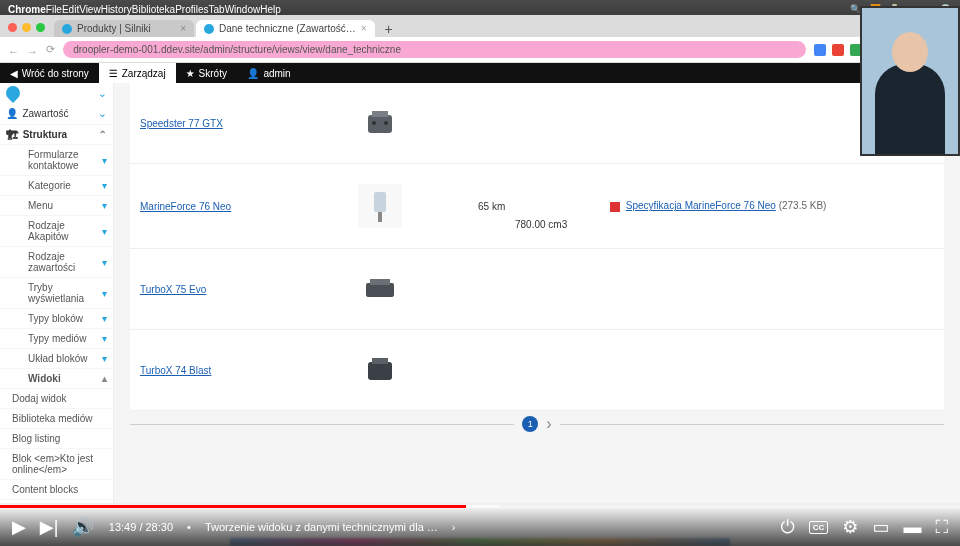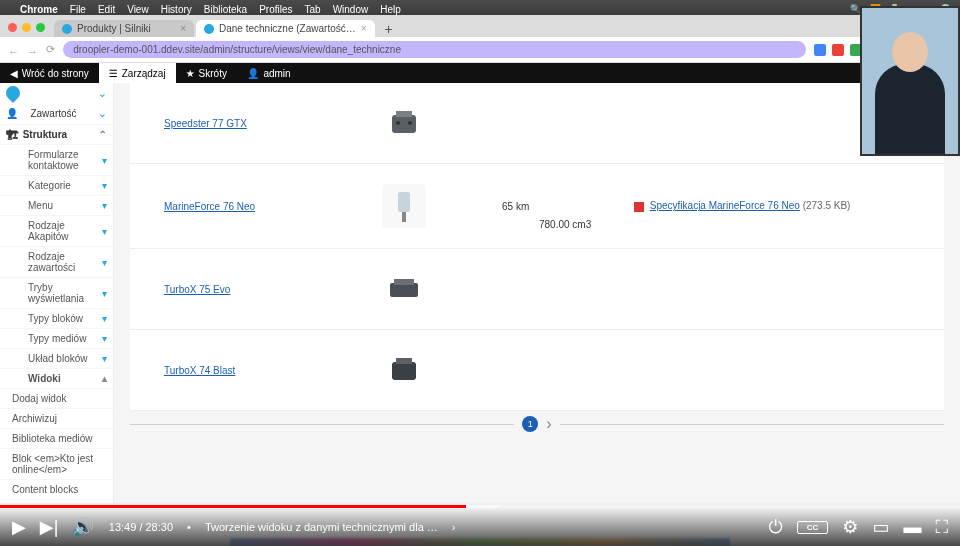--- a/index.html
+++ b/index.html
@@ -1,36 +1,36 @@
 <!DOCTYPE html>
 <html><head>
 <meta charset="utf-8">
 <style>
   * { box-sizing: border-box; margin: 0; padding: 0; }
   html, body { width: 960px; height: 546px; overflow: hidden; font-family: -apple-system, Helvetica, Arial, sans-serif; background: #f0f0f0; }
   
   
-  .mac-menu { height: 18px; background: linear-gradient(#4a4a4a,#3a3a3a); display: flex; align-items: center; padding: 8px 8px; color: #fff; font-size: 10px; gap: 12px; }
+  .mac-menu { height: 18px; background: linear-gradient(#4a4a4a,#3a3a3a); display: flex; align-items: center; padding: 8px 8px; color: #fff; font-size: 10px; }
   .mac-menu .apple { font-size: 11px; }
   .mac-right { margin-left: auto; display: flex; gap: 8px; opacity: .85; }
   .mac-right span { font-size: 9px; }
   
   
   .traffic { display: flex; gap: 5px; padding: 5px 8px; align-items: center; background: #dcdcdc; }
   .dot { width: 9px; height: 9px; border-radius: 50%; }
   .dot.r { background: #ff5f57; } .dot.y { background: #febc2e; } .dot.g { background: #28c840; }
   .tabs-row { background: #dcdcdc; display: flex; align-items: flex-end; height: 22px; padding-left: 54px; margin-top: -22px; }
   .tab { background: #fff; border-radius: 6px 6px 0 0; padding: 3px 8px; font-size: 10px; color: #444; display: flex; align-items: center; gap: 5px; margin-right: 2px; min-width: 140px; }
   .tab.inactive { background: #c9c9c9; }
   .tab .close { margin-left: auto; opacity: .5; }
   .tab .fav { width: 10px; height: 10px; background: #29a7df; border-radius: 50%; display: inline-block; }
   .newtab { font-size: 14px; padding: 0 8px; color: #555; }
   .url-row { background: #fff; border-bottom: 1px solid #ddd; display: flex; align-items: center; height: 26px; padding: 0 8px; gap: 8px; font-size: 11px; color: #555; }
   .url-row .icn { opacity: .6; }
-  .url-input { flex: 1; background: #c4b5fd; border-radius: 12px; padding: 3px 10px; font-size: 10px; color: #555; }
+  .url-input { flex: 1; background: #f9a8d4; border-radius: 12px; padding: 3px 10px; font-size: 10px; color: #555; }
   .ext-icons { display: flex; gap: 6px; }
   .ext-icons span { width: 12px; height: 12px; display: inline-block; border-radius: 2px; }
   
   
   .admin-bar { background: #111; color: #fff; display: flex; align-items: center; height: 20px; font-size: 10px; }
   .admin-bar .item { padding: 0 10px; display: flex; align-items: center; gap: 4px; height: 100%; }
   .admin-bar .item.active { background: #fff; color: #000; }
   
   
   .layout { display: flex; height: 420px; background: #fff; }
@@ -42,21 +42,21 @@
   .sb-section.p { padding-left: 28px; color: #555; }
   .sb-section.pp { padding-left: 12px; color: #555; }
   .sb-section .chev { margin-left: auto; font-size: 10px; color: #29a7df; }
   .sb-section.bold { font-weight: 600; }
   .sb-section .chev.grey { color: #888; }
   
   .main { flex: 1; background: #f5f5f5; padding: 0 16px; overflow: hidden; }
   .content-table { background: #fff; }
   .row { display: flex; align-items: center; padding: 18px 10px; border-bottom: 1px solid #eee; font-size: 10px; }
   .row a { color: #1b5fb3; text-decoration: underline; }
-  .col-title { width: 170px; margin-left: 24px; }
+  .col-title { width: 170px; }
   .col-img { width: 140px; display: flex; justify-content: center; }
   .col-km { width: 65px; color: #333; padding-left: 28px; }
   .col-cc { width: 95px; color: #333; margin-top: 37px; }
   .col-file { flex: 1; }
   .col-file .size { color: #666; }
   .pdf-ic { display: inline-block; width: 10px; height: 10px; background: #d33; margin-right: 3px; vertical-align: middle; }
   .engine { width: 44px; height: 44px; border-radius: 4px; display: flex; align-items: center; justify-content: center; }
   
   .pagination { text-align: left; padding: 6px 10px; font-size: 9px; color: #777; }
   .pager { display: flex; justify-content: center; align-items: center; gap: 8px; padding: 4px 0; }
@@ -68,21 +68,21 @@
   .person { position: absolute; bottom: 0; left: 50%; transform: translateX(-50%); width: 70px; height: 90px; background: #1b2530; border-radius: 30px 30px 0 0; }
   .person::before { content: ''; position: absolute; top: -32px; left: 50%; transform: translateX(-50%); width: 36px; height: 40px; background: #e8c4a8; border-radius: 50%; }
   
   
   .yt-progress { position: absolute; left: 0; right: 0; bottom: 38px; height: 3px; background: rgba(255,255,255,.3); }
   .yt-progress .buf { position: absolute; height: 100%; background: rgba(255,255,255,.5); left: 0; }
   .yt-progress .played { position: absolute; height: 100%; background: #f00; left: 0; }
   .yt-controls { position: absolute; left: 0; right: 0; bottom: 0; height: 38px; background: linear-gradient(transparent, rgba(0,0,0,.7)); display: flex; align-items: center; padding: 0 12px; gap: 14px; color: #fff; font-size: 11px; }
   .yt-controls .icn { font-size: 18px; cursor: pointer; }
   .yt-controls .right { margin-left: auto; display: flex; gap: 14px; align-items: center; }
-  .yt-controls .box { border: 1.5px solid #fff; border-radius: 2px; padding: 1px 9px; font-size: 8px; font-weight: bold; }
+  .yt-controls .box { border: 1.5px solid #fff; border-radius: 2px; padding: 1px 3px; font-size: 8px; font-weight: bold; }
   
   .dock-hint { position: absolute; bottom: 0; left: 50%; transform: translateX(-50%); height: 8px; width: 500px; background: linear-gradient(90deg, #4a90d9, #f29, #6c4, #fa4, #48c); opacity: .5; filter: blur(1px); }
   
   svg.engine-svg { width: 40px; height: 40px; }
 </style>
 </head>
 <body>
 
 <div class="mac-menu">
   <span class="apple"></span>
@@ -151,21 +151,21 @@
 </div>
 
 <div class="layout">
 
   <div class="sidebar">
     <div class="sb-top">
       <span class="drop"></span>
       <span class="sb-chev">⌄</span>
     </div>
     <div class="sb-section">
-      👤 <span style="margin-left:12px">Zawartość</span>
+      👤 <span style="margin-left:4px">Zawartość</span>
       <span class="sb-chev">⌄</span>
     </div>
     <div class="sb-section bold">
       🏗 <span style="margin-left:4px">Struktura</span>
       <span class="chev grey">⌃</span>
     </div>
     <div class="sb-section p">
         <span>Formularze kontaktowe</span>
         <span class="chev">▾</span>
       </div>
@@ -202,24 +202,24 @@
         <span class="chev">▾</span>
       </div>
     <div class="sb-section p bold">
         <span>Widoki</span>
         <span class="chev grey">▴</span>
       </div>
     <div class="sb-section pp">
         <span>Dodaj widok</span>
       </div>
     <div class="sb-section pp">
-        <span>Archiwizuj</span>
-      </div>
-    <div class="sb-section pp">
         <span>Biblioteka mediów</span>
+      </div>
+    <div class="sb-section pp">
+        <span>Blog listing</span>
       </div>
     <div class="sb-section pp">
         <span>Blok &lt;em&gt;Kto jest online&lt;/em&gt;</span>
       </div>
     <div class="sb-section pp">
         <span>Content blocks</span>
       </div>
     <div class="sb-section pp">
         <span>Ludzie</span>
       </div>

